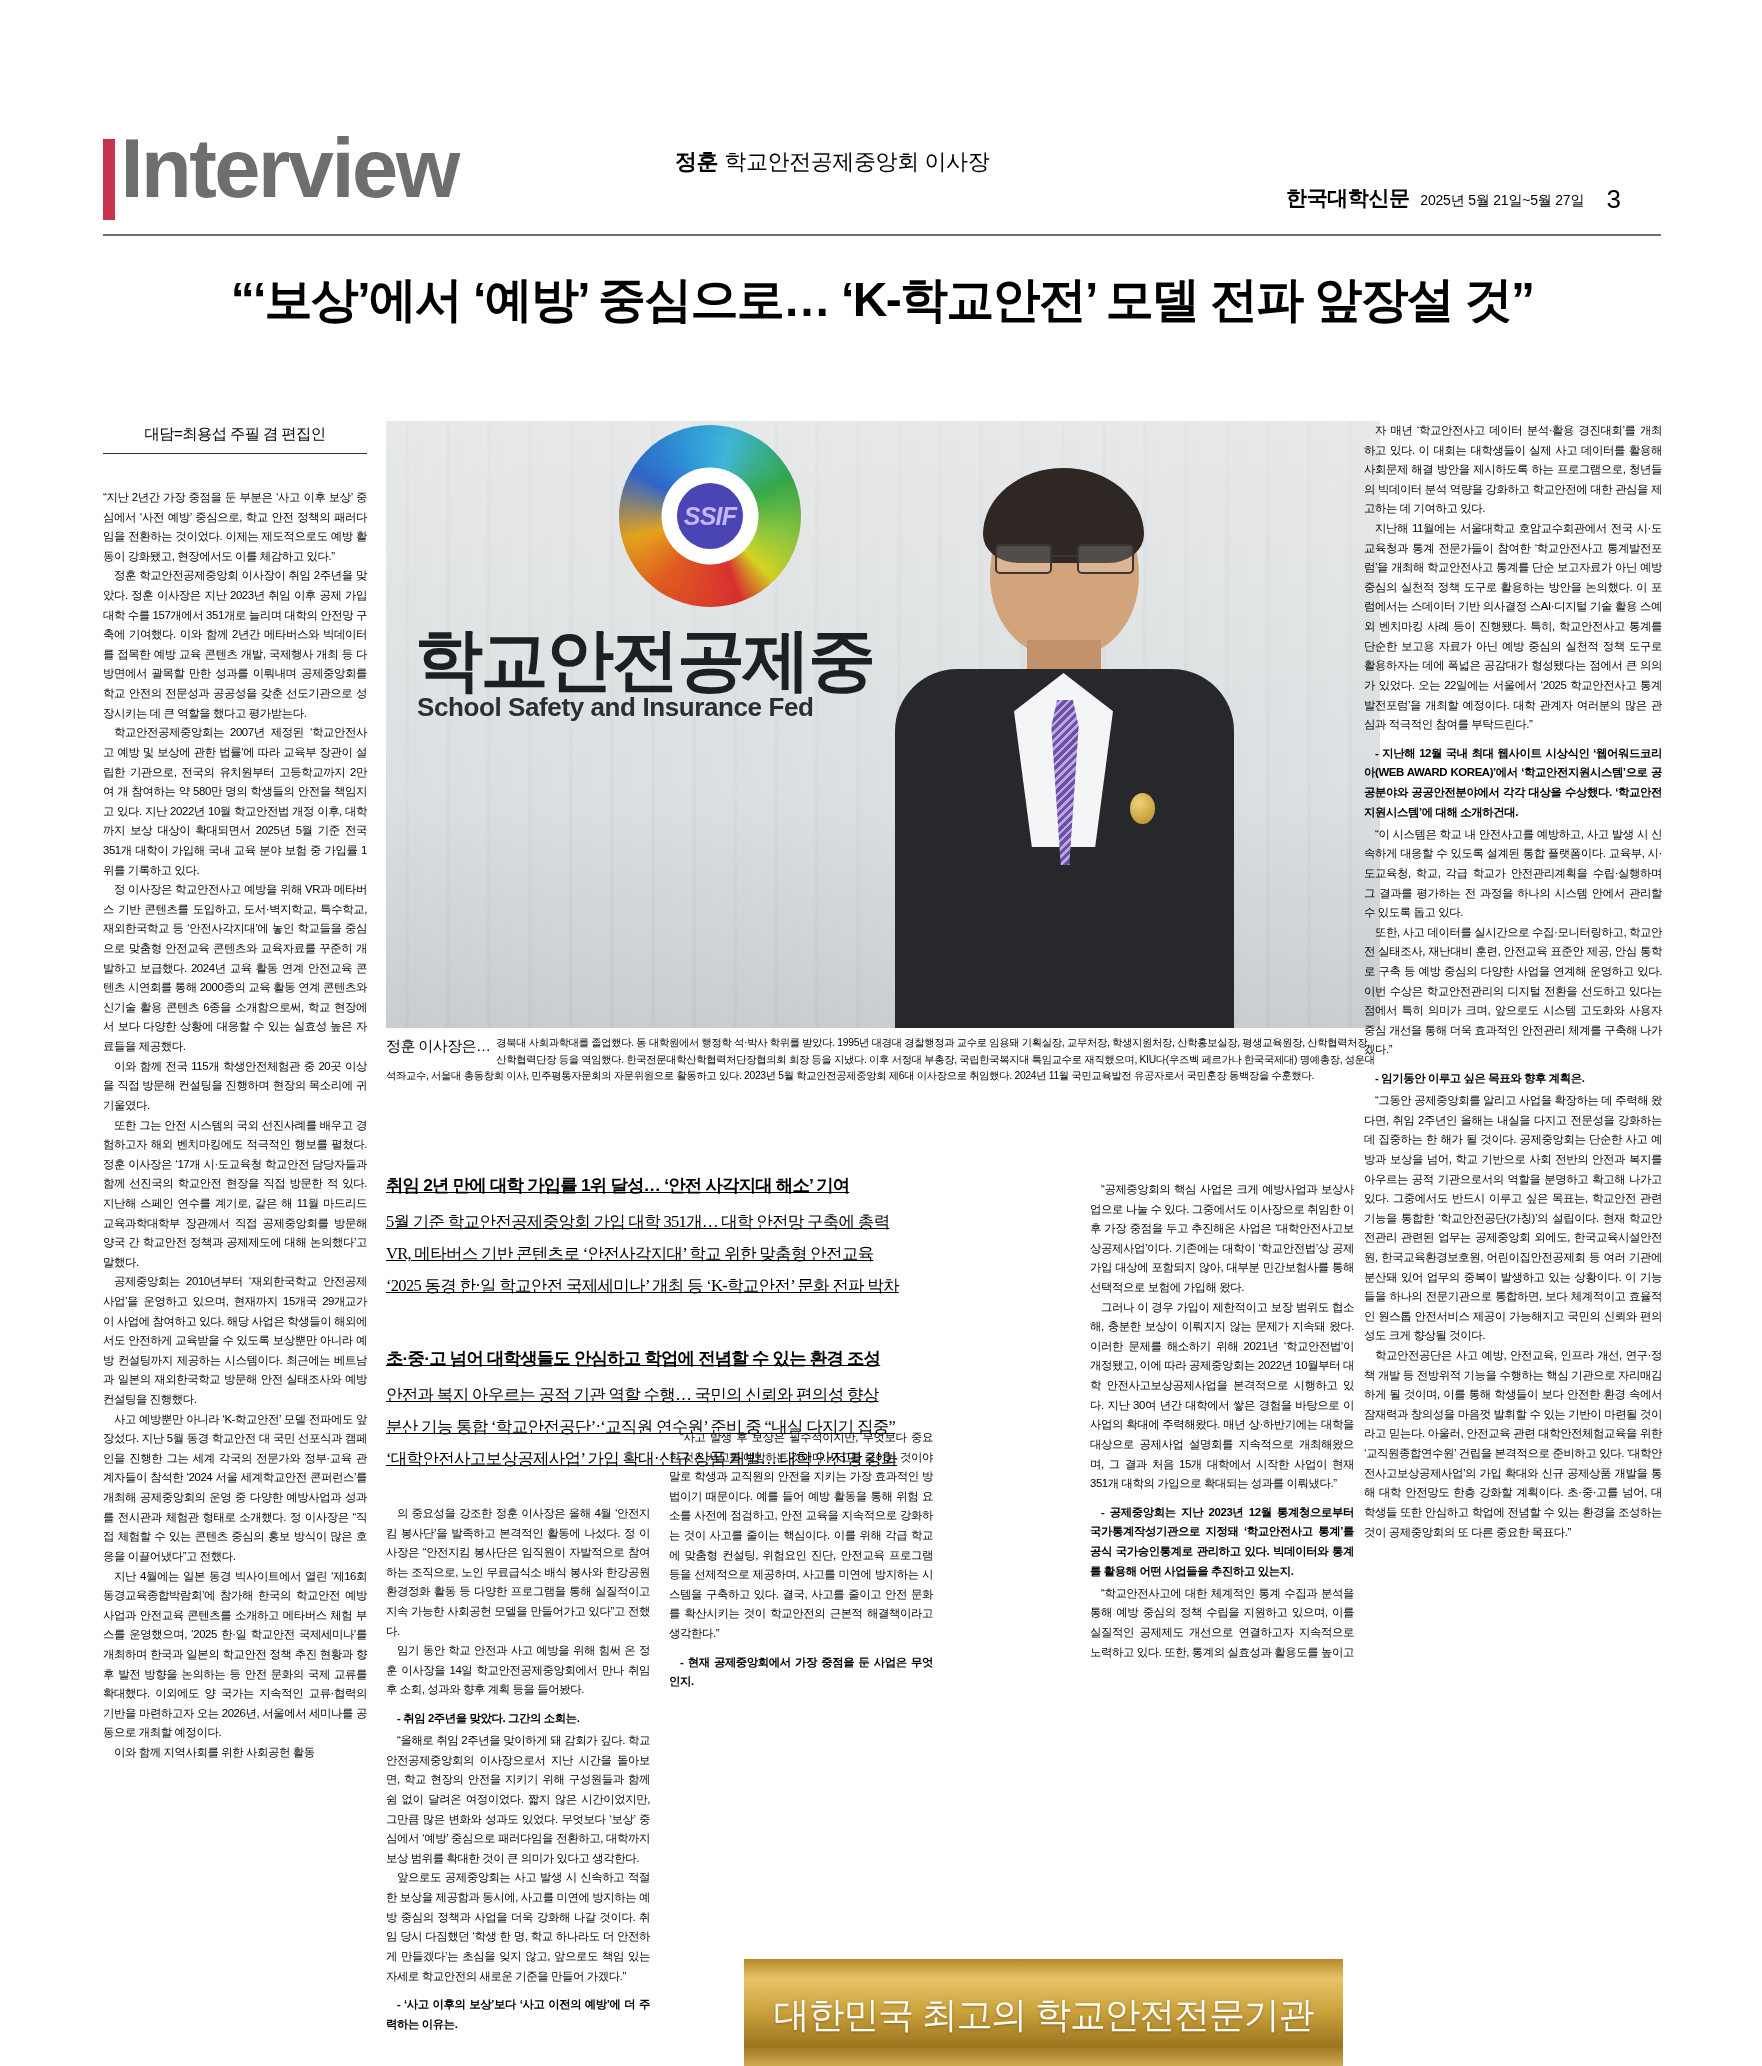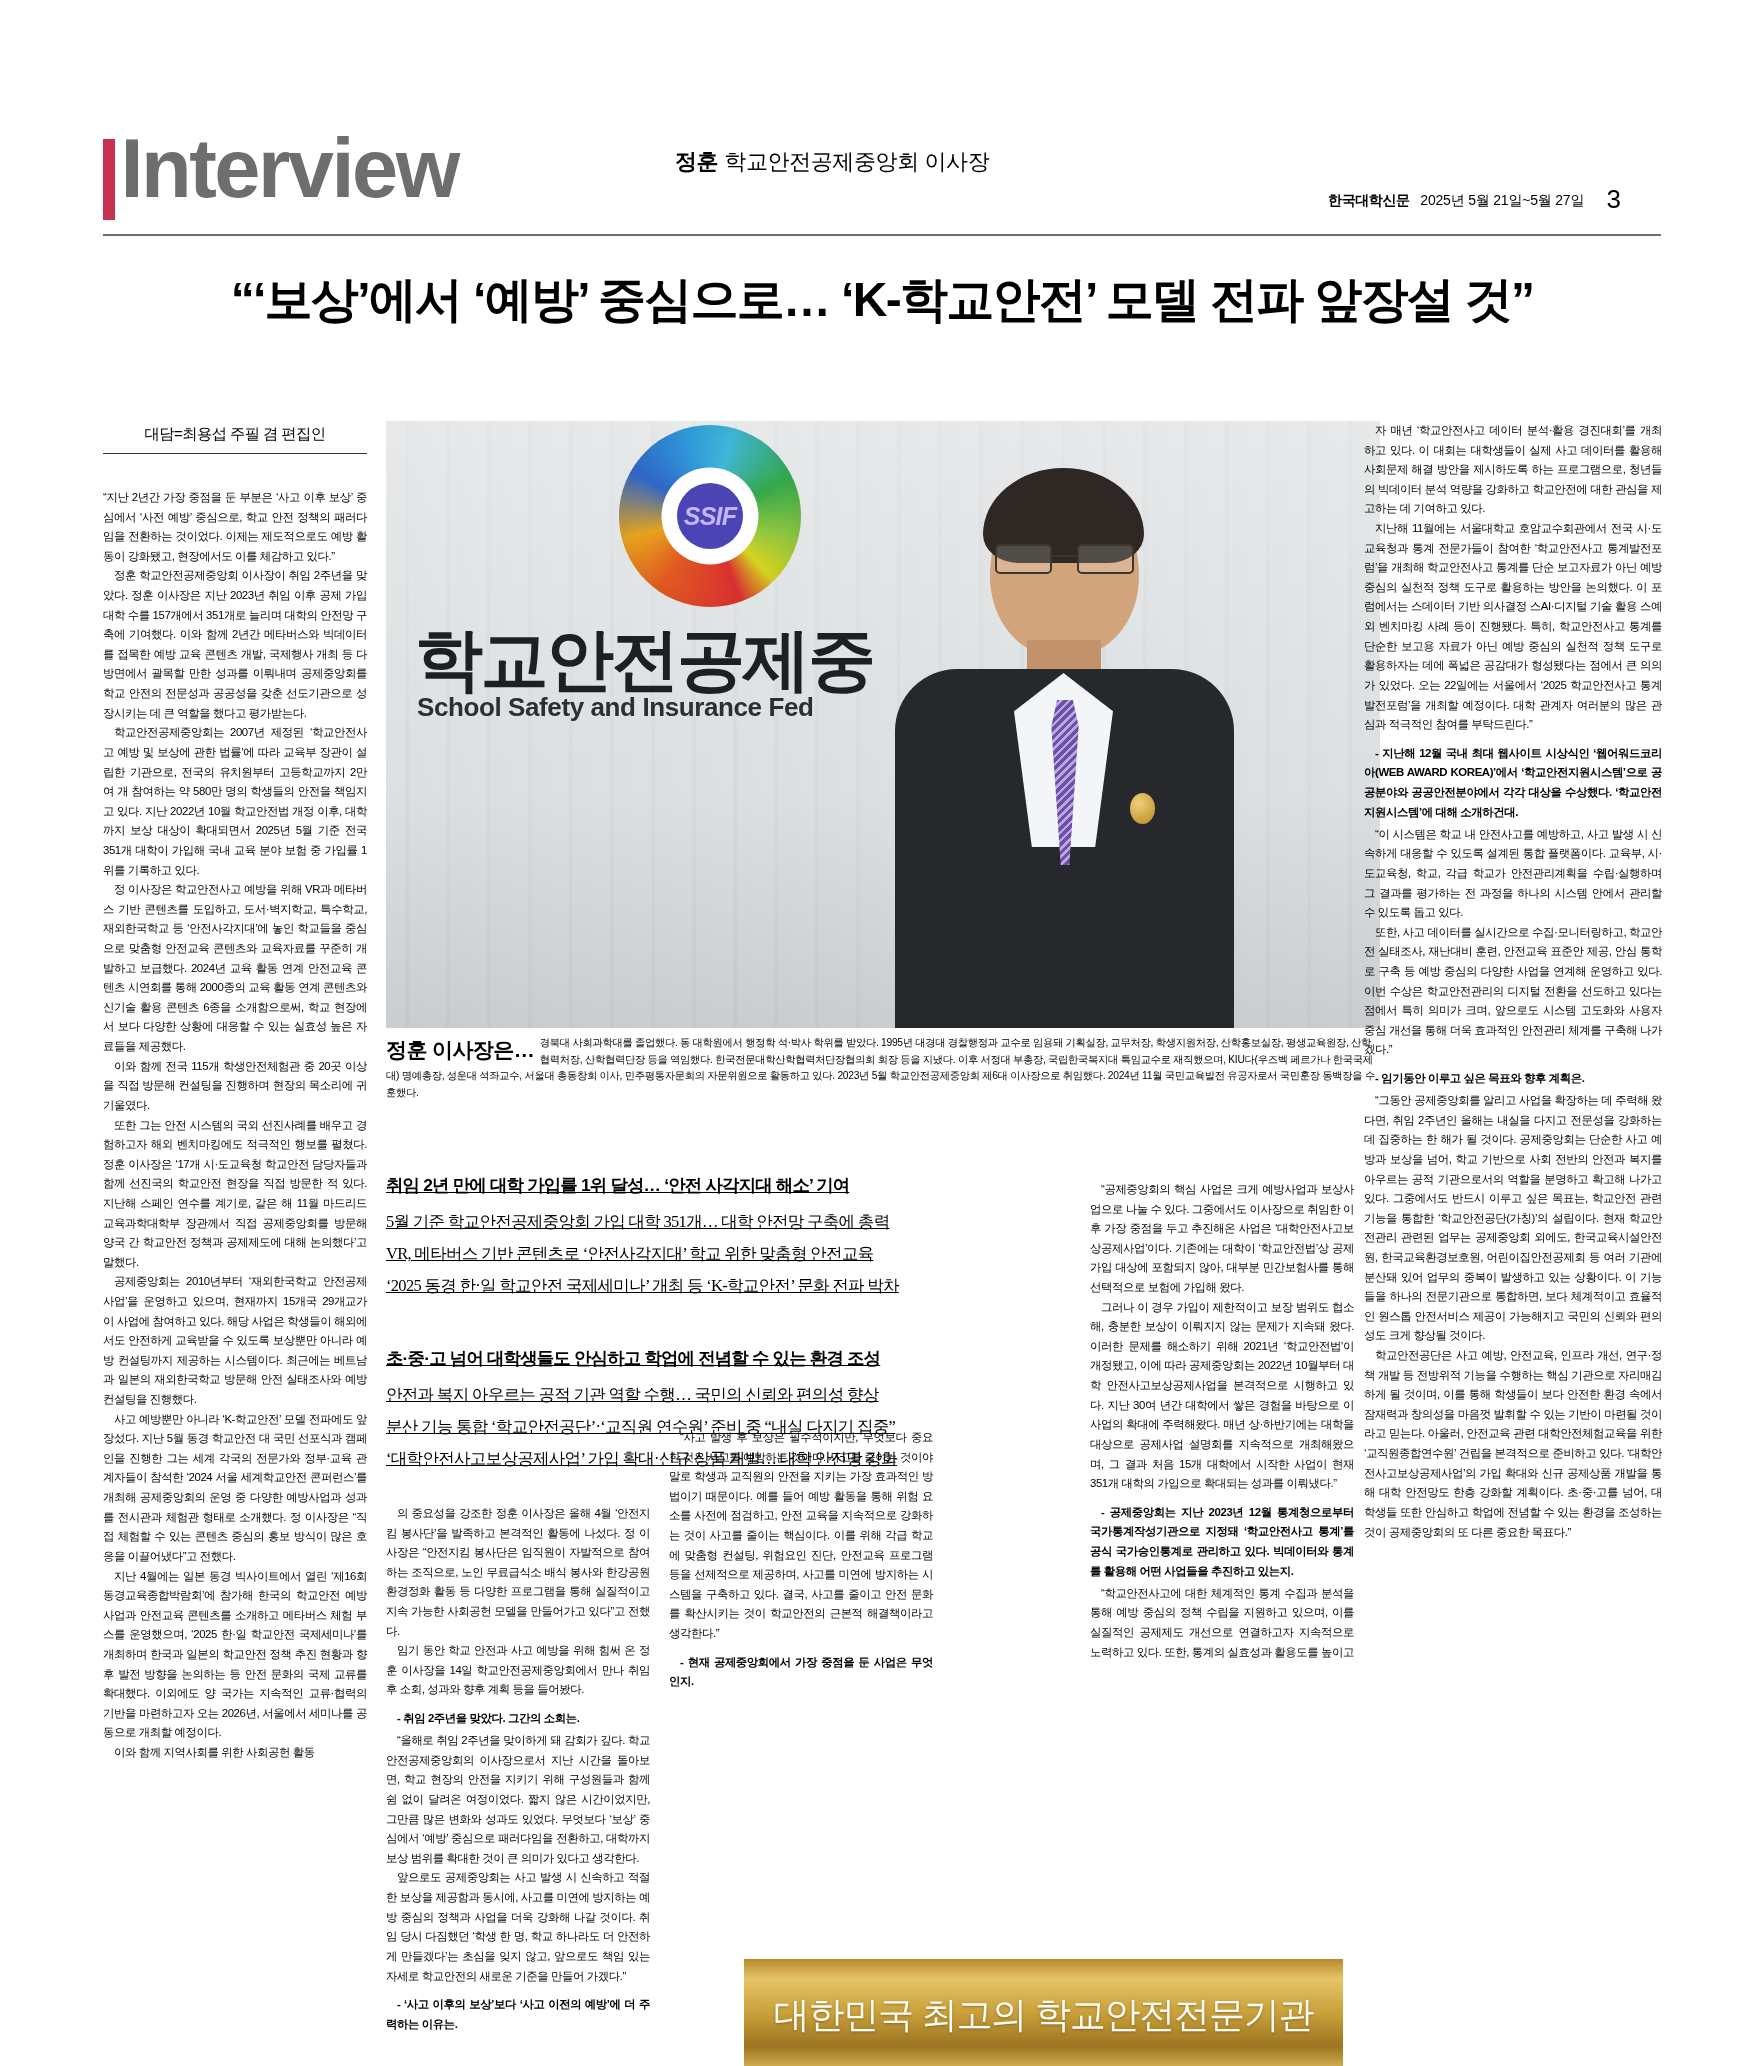--- a/index.html
+++ b/index.html
@@ -65,21 +65,21 @@
   .mast-right {
     position: absolute;
     right: 52px;
     top: 45px;
     display: flex;
     align-items: baseline;
     gap: 10.7px;
     white-space: nowrap;
   }
   .mast-paper {
-    font-size: 14px;
+    font-size: 21px;
     font-weight: 700;
     letter-spacing: -0.4px;
   }
   .mast-date {
     font-size: 14px;
     font-weight: 400;
     letter-spacing: -0.2px;
   }
   .mast-pageno {
     font-size: 26px;
@@ -318,22 +318,22 @@
 
   
   .bio-box {
     position: absolute;
     left: 386px;
     top: 1035px;
     width: 994px;
   }
   .bio-lead {
     float: left;
-    font-size: 21px;
-    font-weight: 700;
+    font-size: 15px;
+    font-weight: 400;
     letter-spacing: -0.6px;
     margin-right: 5.8px;
     line-height: 1.4;
   }
   .bio-text {
     font-size: 10.3px;
     line-height: 1.62;
     letter-spacing: -0.3px;
     text-align: justify;
   }

